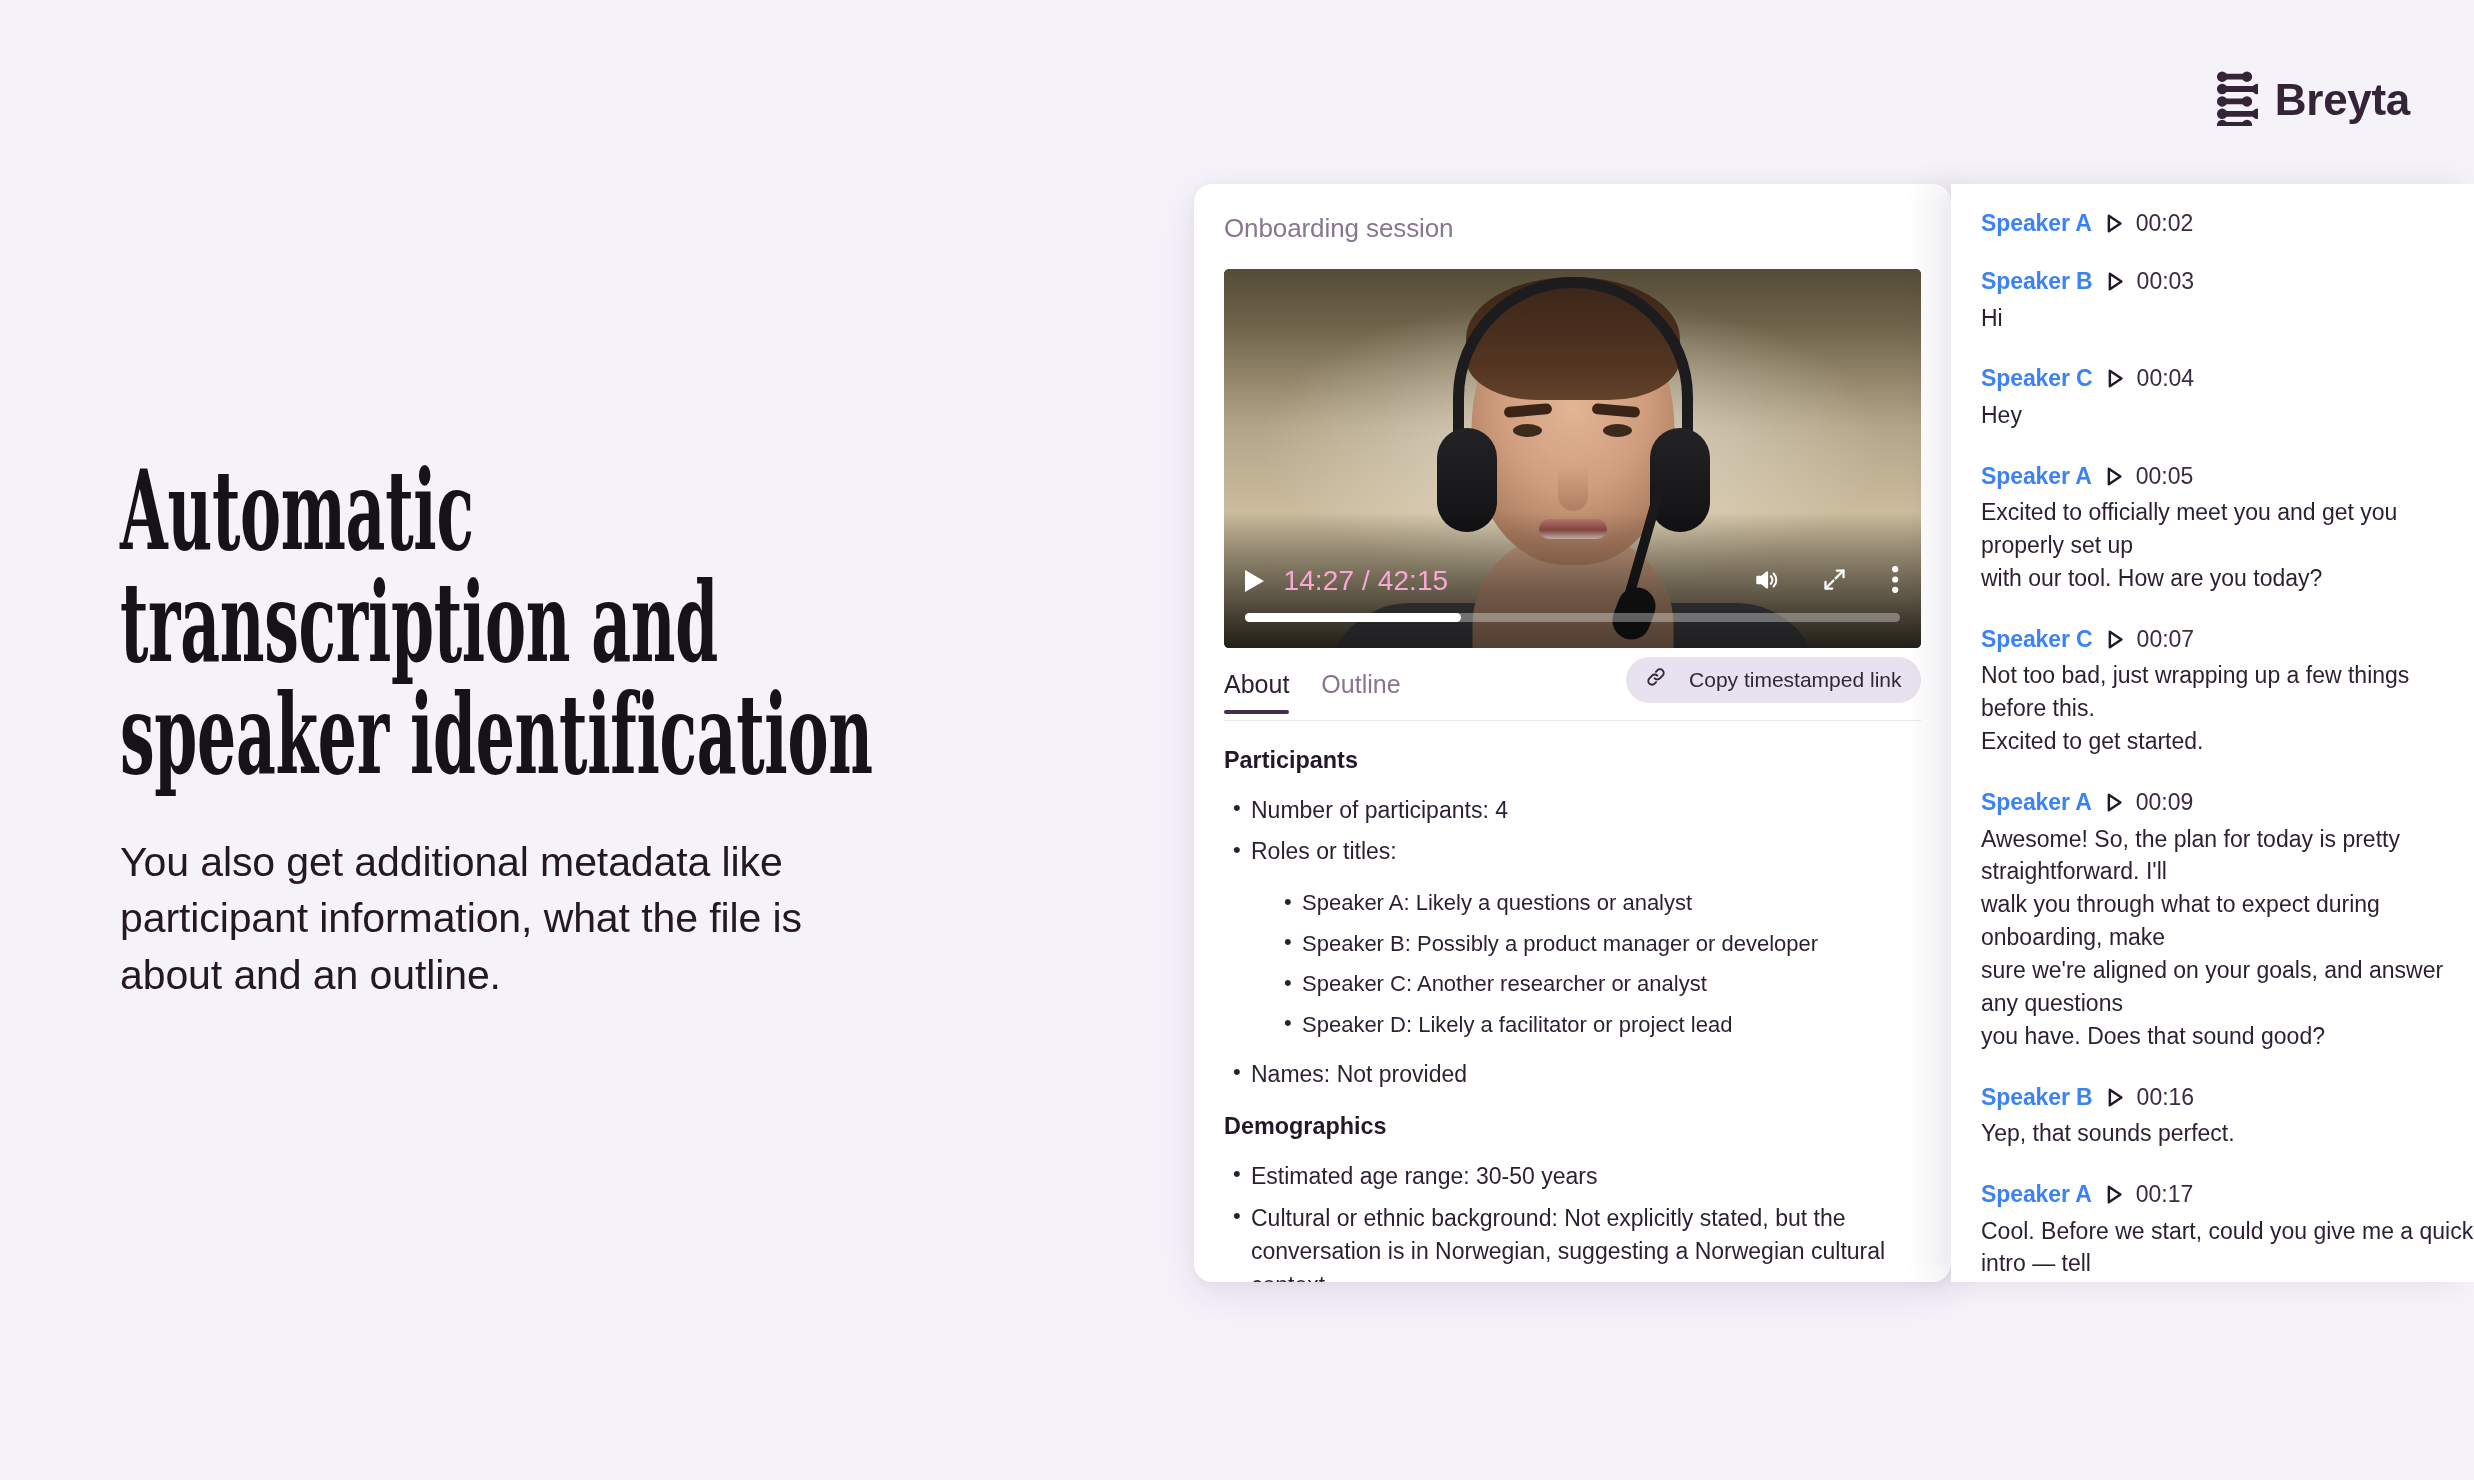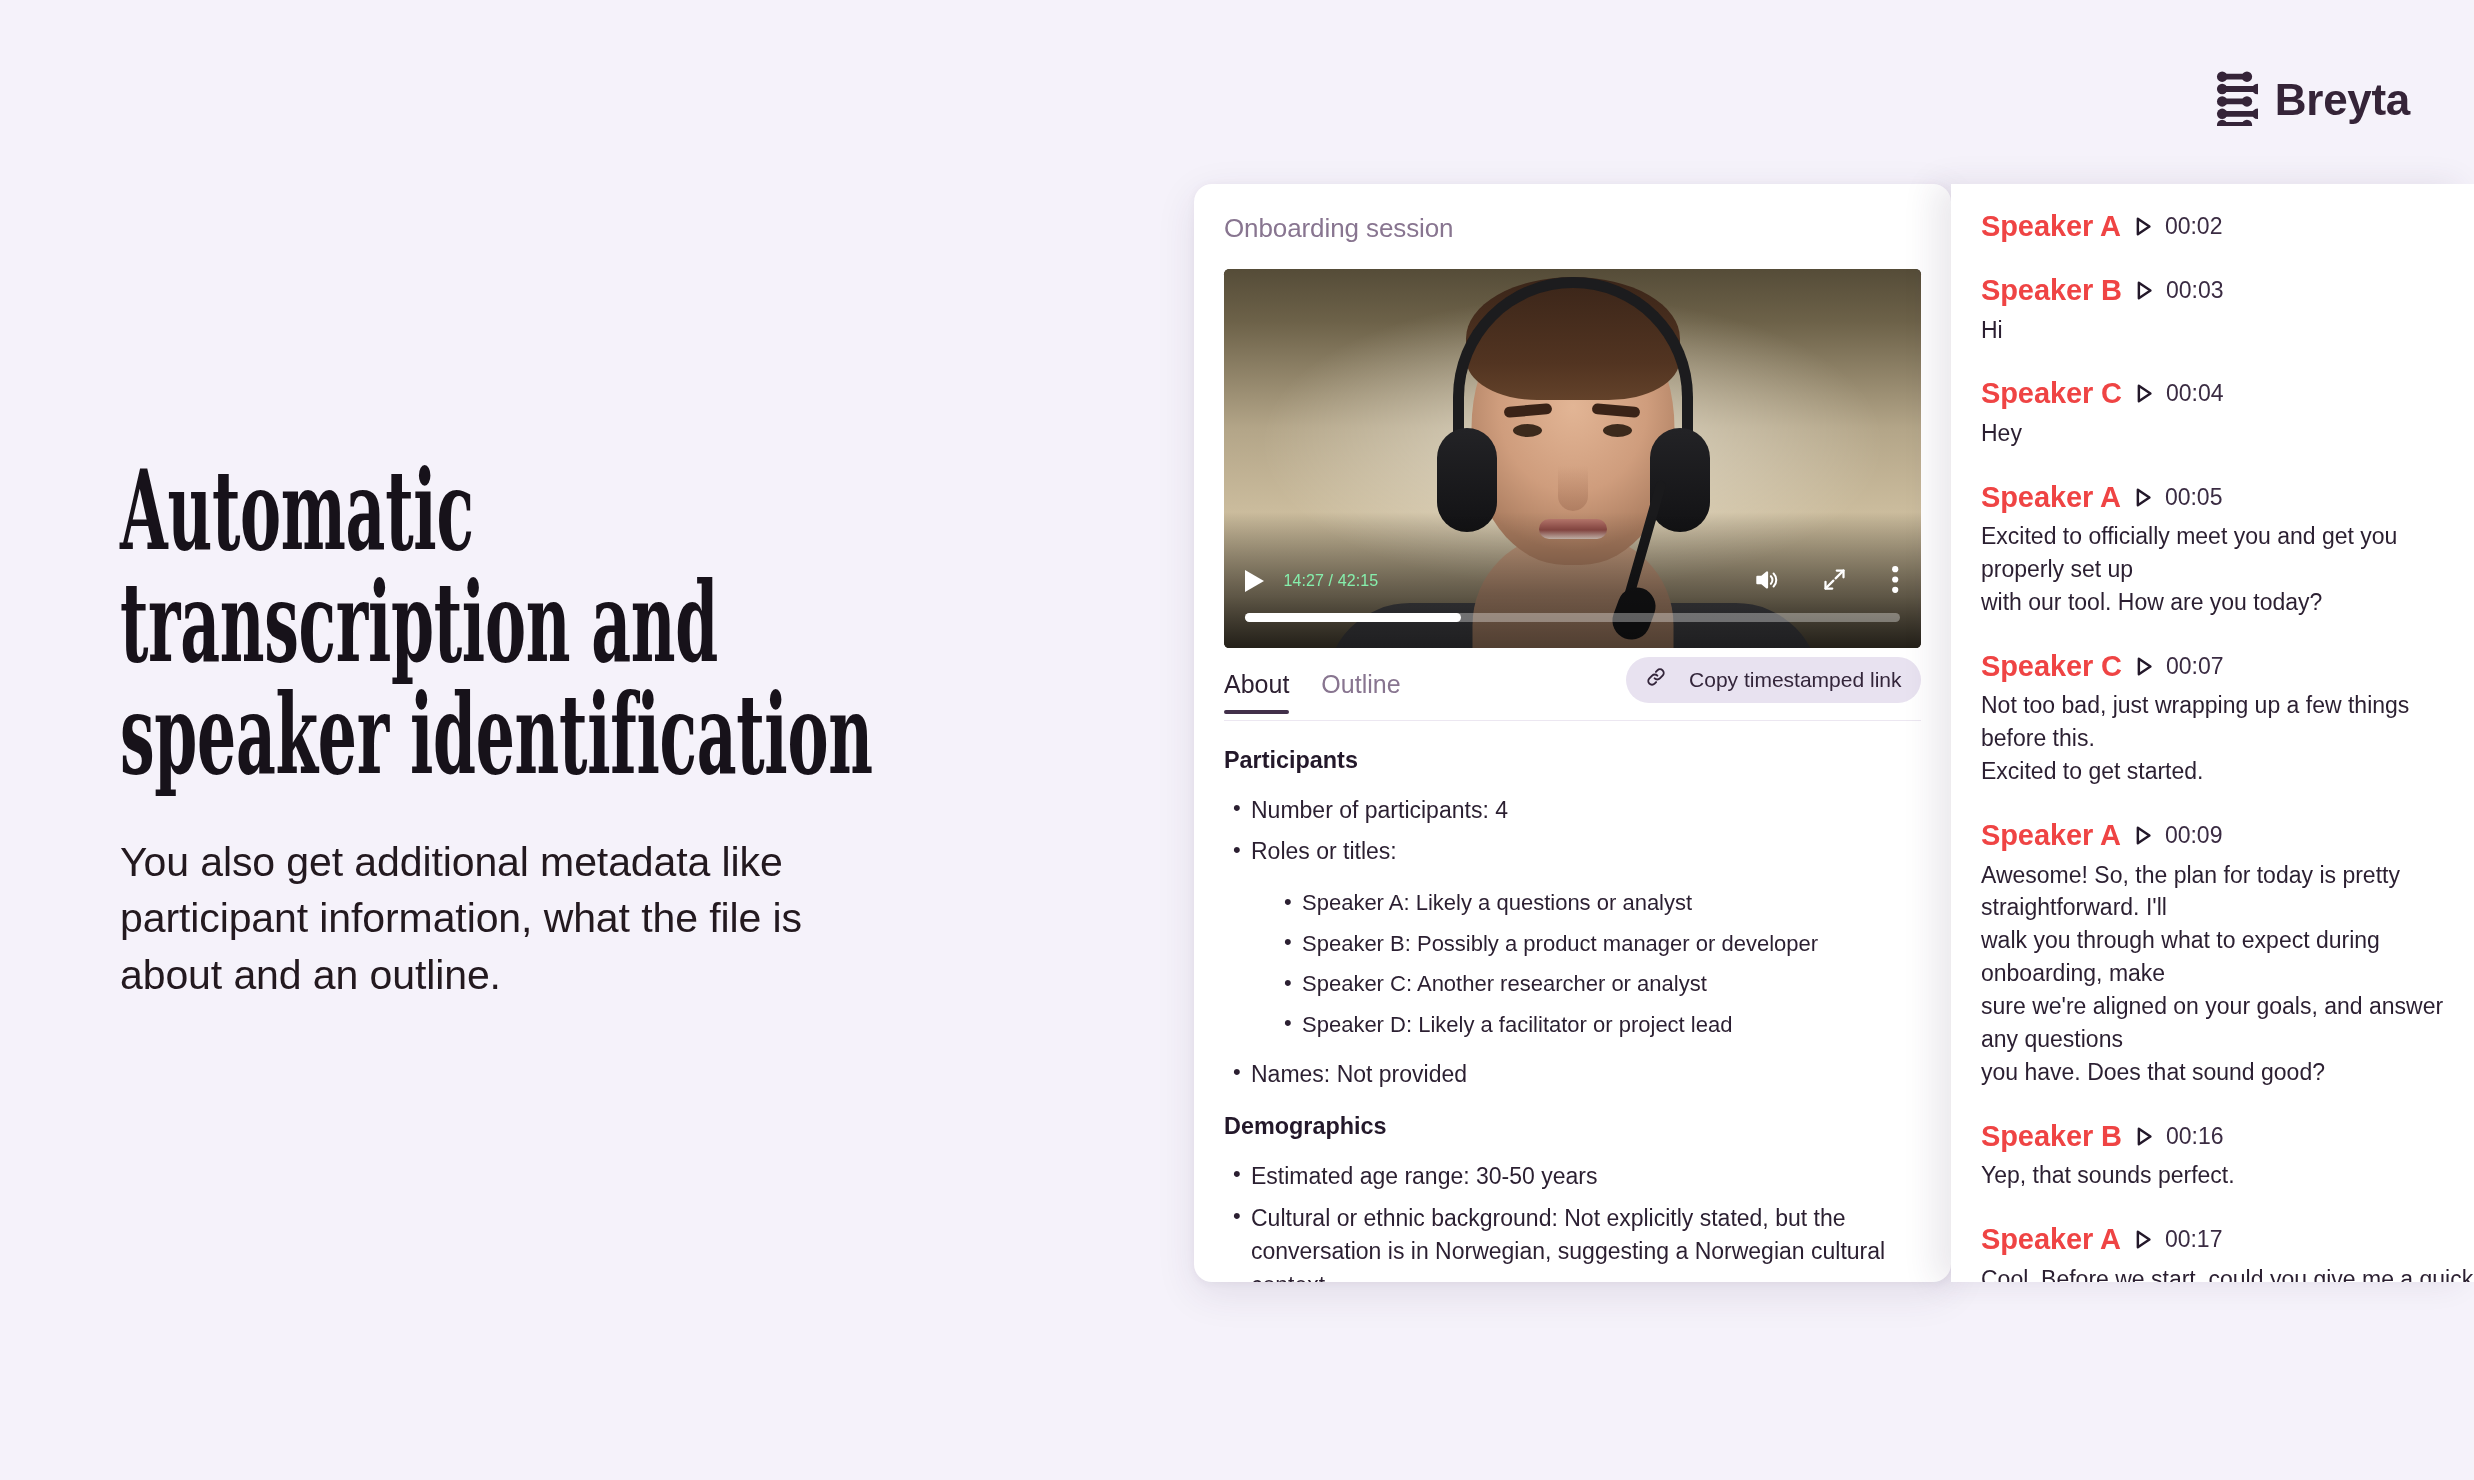--- a/index.html
+++ b/index.html
@@ -202,21 +202,21 @@
     display: flex; align-items: center; gap: 19.5px;
   }
   .vc-play {
     width: 0; height: 0;
     border-left: 19.5px solid #fff;
     border-top: 11.7px solid transparent;
     border-bottom: 11.7px solid transparent;
     cursor: pointer;
   }
   .vc-time {
-    color: #86efac; font-size: 16px; letter-spacing: 0.1px;
+    color: #f9a8d4; font-size: 28px; letter-spacing: 0.1px;
   }
   .vc-spacer { flex: 1; }
   .vc-icon { cursor: pointer; }
   .vc-progress {
     position: absolute; left: 21px; right: 21px; bottom: 26px;
     height: 9px; background: rgba(255,255,255,0.34); border-radius: 4.5px;
   }
   .vc-progress-fill {
     height: 100%; background: #fff; border-radius: 4.5px; width: 33%;
   }
@@ -285,21 +285,21 @@
     border-radius: 0;
     box-shadow: -17px 0 30px rgba(60, 40, 80, 0.10);
     overflow: hidden;
     padding: 26px 0 0 30px;
   }
   .tr-entry { margin-bottom: 31px; width: 507px; }
   .tr-head {
     display: flex; align-items: center; gap: 13px; margin-bottom: 6.5px;
   }
   .tr-speaker {
-    font-size: 29px; font-weight: 700; color: #ef4444; letter-spacing: -0.1px;
+    font-size: 23px; font-weight: 700; color: #3b82f6; letter-spacing: -0.1px;
   }
   .tr-play { cursor: pointer; display: inline-flex; }
   .tr-time { font-size: 23px; color: #3a2b42; }
   .tr-text {
     font-size: 23px; line-height: 1.43; color: #2b1f31;
     white-space: pre-wrap; width: 494px;
   }
 </style>
 </head>
 <body>

